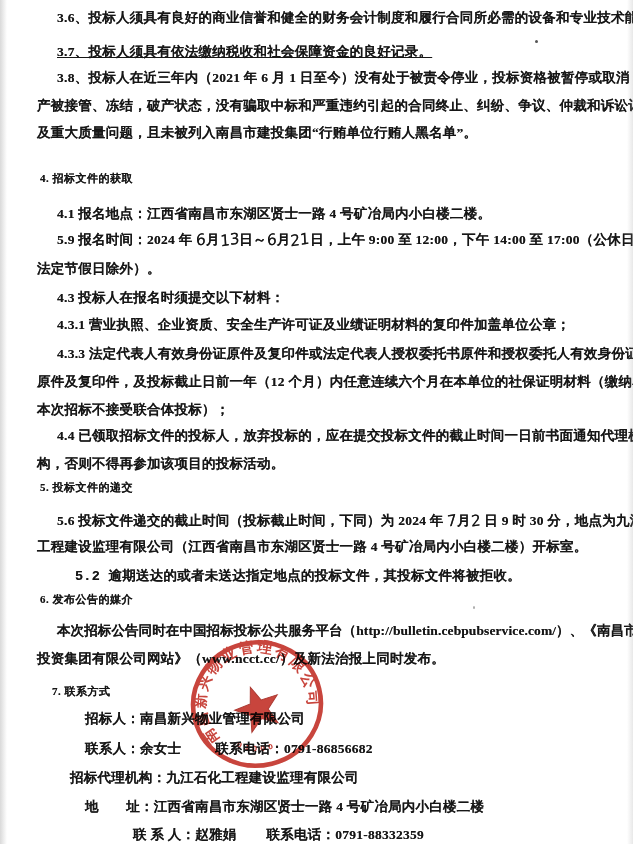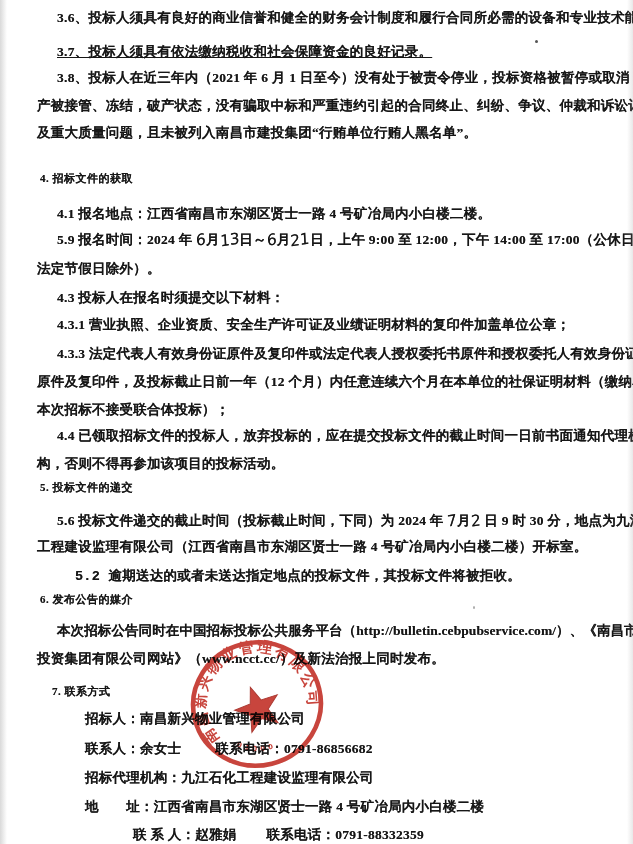--- a/index.html
+++ b/index.html
@@ -96,21 +96,21 @@
   <div class="hd" style="top:592px;left:40px;">6.  发布公告的媒介</div>
   <div class="ln" style="top:622px;left:57px;letter-spacing:.1px;">本次招标公告同时在中国招标投标公共服务平台（http://bulletin.cebpubservice.com/）、《南昌市建设</div>
   <div class="ln" style="top:650px;left:37px;">投资集团有限公司网站》（www.ncct.cc/）及新法治报上同时发布。</div>
 
   <div class="hd" style="top:676px;left:52px;margin-top:8px;">7.  联系方式</div>
 
   <div class="ln ct" style="top:710px;left:85px;">招标人：南昌新兴物业管理有限公司</div>
   <div class="ln ct" style="top:740px;left:85px;">
     <span>联系人：余女士</span><span class="gap1"></span><span>联系电话：0791-86856682</span>
   </div>
-  <div class="ln ct" style="top:769px;left:85px;">招标代理机构：九江石化工程建设监理有限公司</div>
+  <div class="ln ct" style="top:769px;left:70px;">招标代理机构：九江石化工程建设监理有限公司</div>
   <div class="ln ct" style="top:798px;left:85px;">地　　址：江西省南昌市东湖区贤士一路 4 号矿冶局内小白楼二楼</div>
   <div class="ln ct" style="top:826px;left:85px;padding-left:48px;">
     <span>联 系 人：赵雅娟</span><span class="gap2"></span><span>联系电话：0791-88332359</span>
   </div>
 
   <div class="speck" style="left:535px;top:40px;width:3px;height:3px;"></div>
   <div class="speck" style="left:473px;top:606px;width:2px;height:3px;opacity:.5;"></div>
 
   <svg class="stamp" viewBox="0 0 146 146">
     <g transform="rotate(-14 73 72)" stroke="none">

